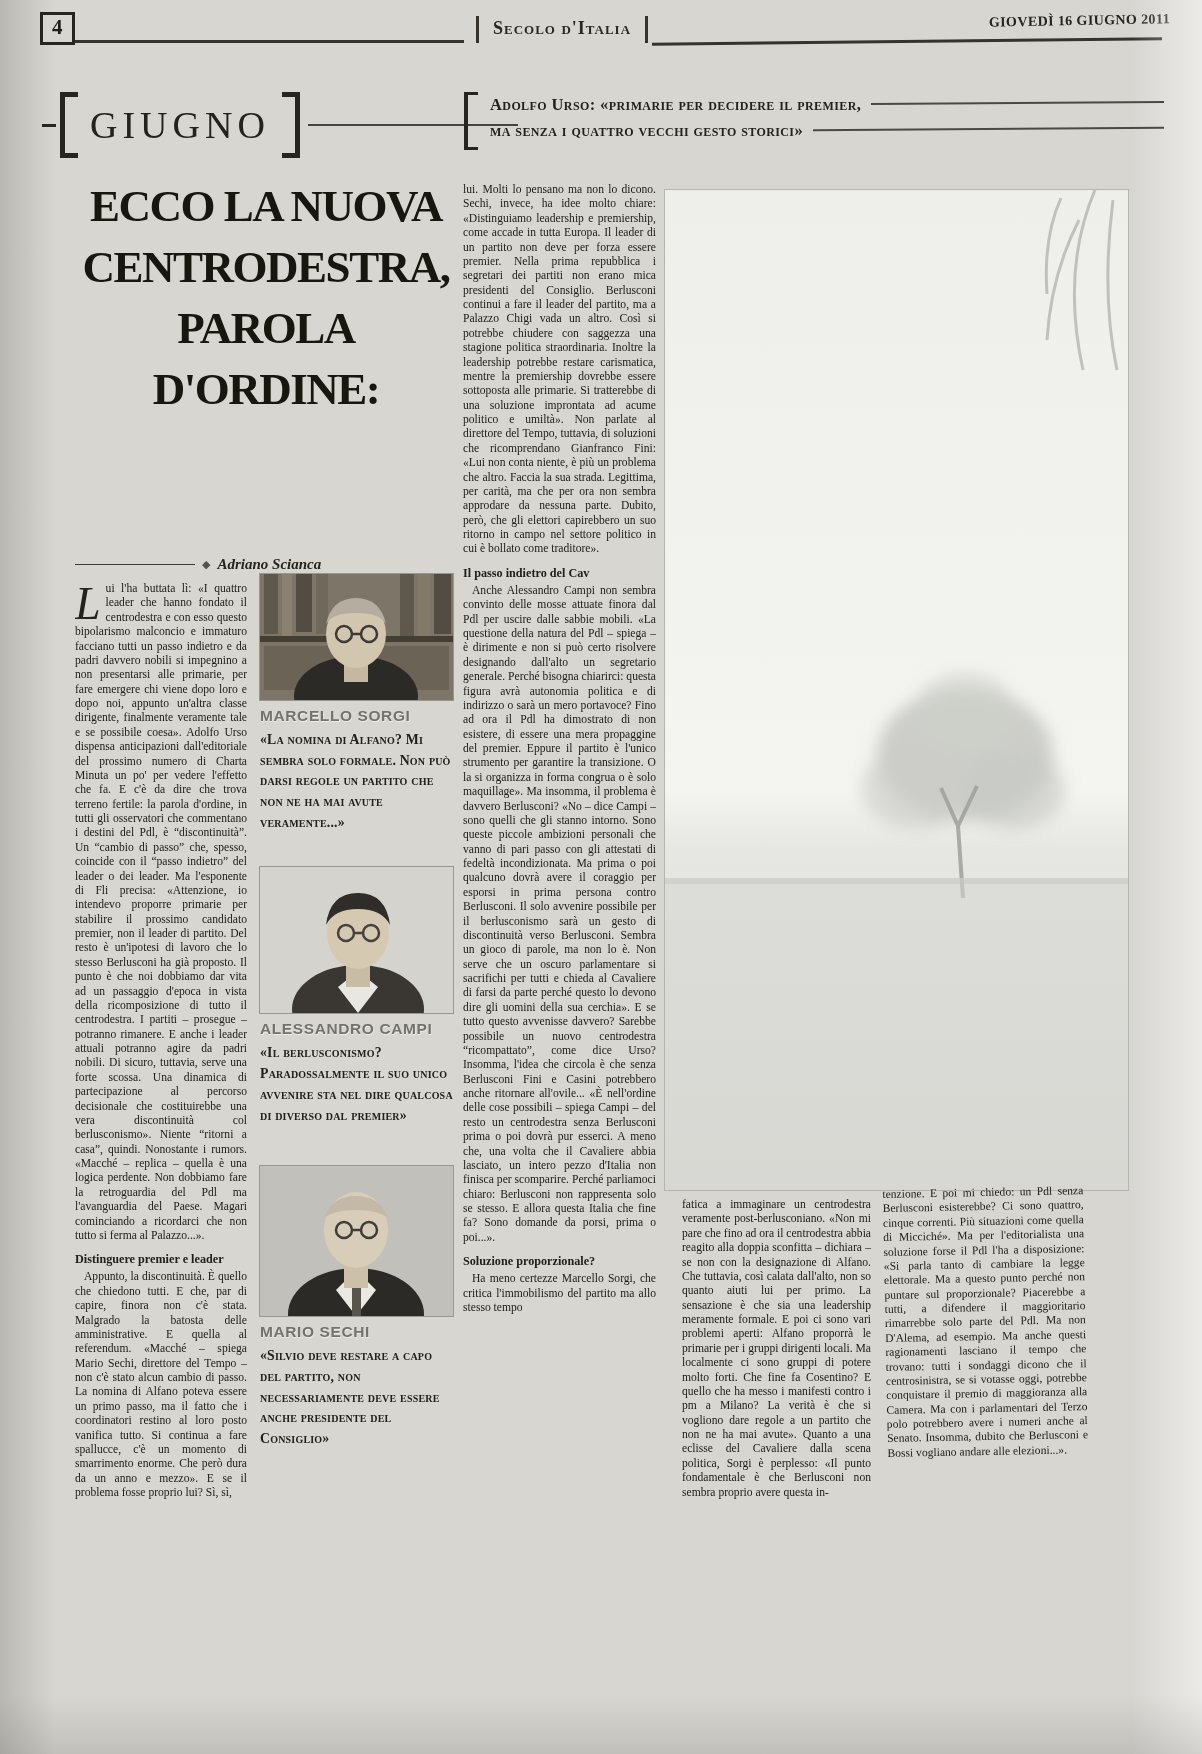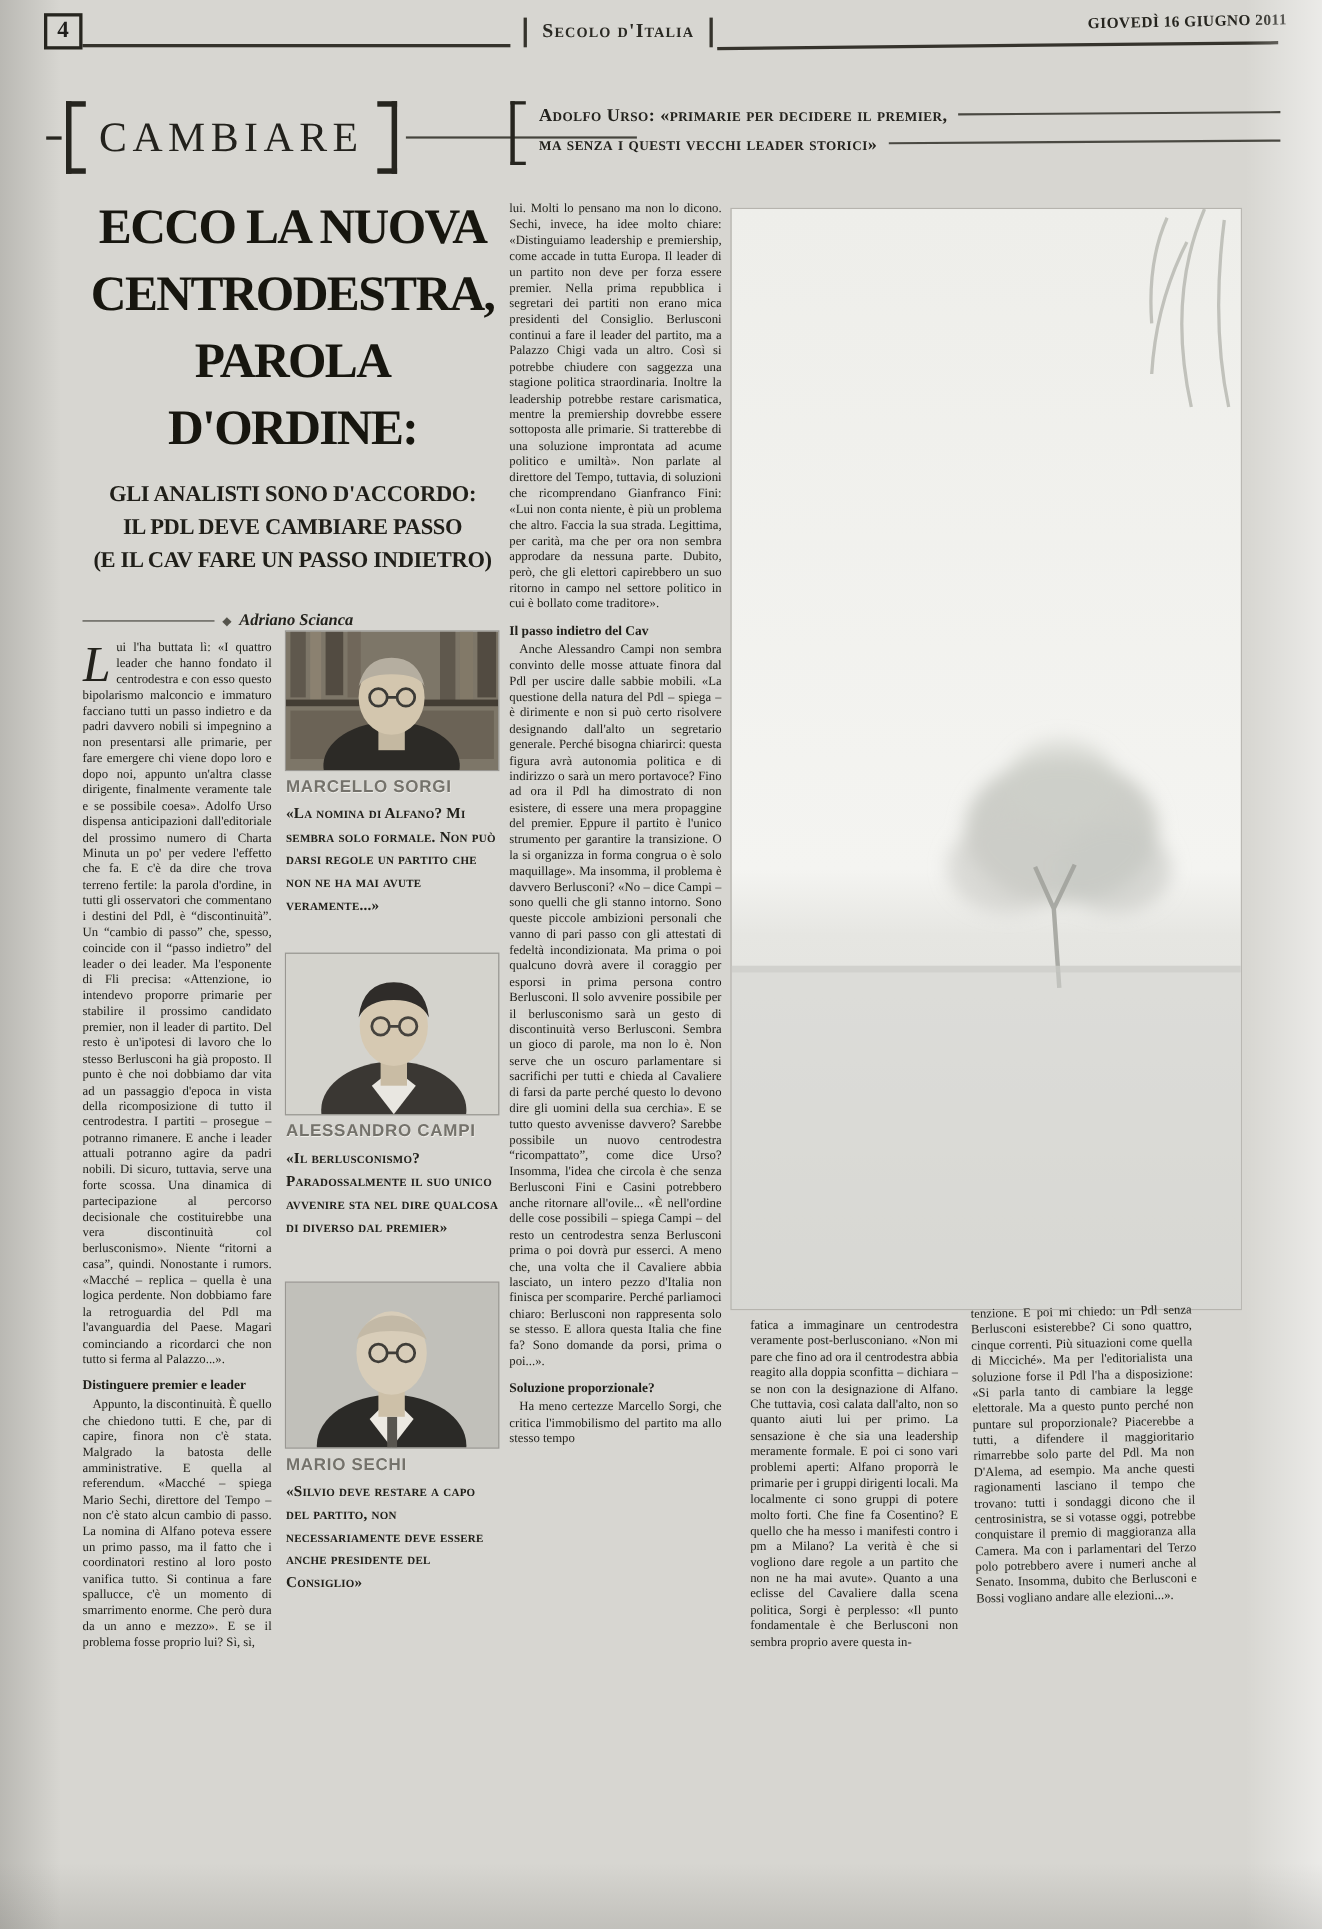--- a/index.html
+++ b/index.html
@@ -71,48 +71,43 @@
 
   <div class="pagenum">4</div>
   <div class="hrule hrule-left"></div>
   <div class="masthead">Secolo d'Italia</div>
   <div class="hrule hrule-right"></div>
   <div class="pagedate">GIOVEDÌ 16 GIUGNO 2011</div>
 
   <div class="scenari">
     <span class="sdash"></span>
     <span class="bracket bl"></span>
-    <span class="stitle">CAMBIARE</span>
+    <span class="stitle">GIUGNO</span>
     <span class="bracket br"></span>
     <span class="sline"></span>
   </div>
 
   <div class="kicker">
     <span class="bracket kbl"></span>
     <div class="klines">
       <div class="kline">
         <span class="ktext">Adolfo Urso: «primarie per decidere il premier,</span>
         <span class="krule"></span>
       </div>
       <div class="kline">
-        <span class="ktext">ma senza i questi vecchi leader storici»</span>
+        <span class="ktext">ma senza i quattro vecchi gesto storici»</span>
         <span class="krule"></span>
       </div>
     </div>
   </div>
 
   <div class="headline">
     <div class="hl">ECCO LA NUOVA</div>
     <div class="hl">CENTRODESTRA,</div>
     <div class="hl">PAROLA D'ORDINE:</div>
-    <div class="hsub">
-      <div>GLI ANALISTI SONO D'ACCORDO:</div>
-      <div>IL PDL DEVE CAMBIARE PASSO</div>
-      <div>(E IL CAV FARE UN PASSO INDIETRO)</div>
-    </div>
   </div>
 
   <div class="byline">
     <span class="brule"></span>
     <span class="diamond">◆</span>
     <span class="bauthor">Adriano Scianca</span>
   </div>
 
   <div class="col col1">
     <p class="first"><span class="dropcap">L</span><span>ui l'ha buttata lì: «I quattro leader che hanno fondato il centrodestra e con esso questo bipolarismo malconcio e immaturo facciano tutti un passo indietro e da padri davvero nobili si impegnino a non presentarsi alle primarie, per fare emergere chi viene dopo loro e dopo noi, appunto un'altra classe dirigente, finalmente veramente tale e se possibile coesa». Adolfo Urso dispensa anticipazioni dall'editoriale del prossimo numero di Charta Minuta un po' per vedere l'effetto che fa. E c'è da dire che trova terreno fertile: la parola d'ordine, in tutti gli osservatori che commentano i destini del Pdl, è “discontinuità”. Un “cambio di passo” che, spesso, coincide con il “passo indietro” del leader o dei leader. Ma l'esponente di Fli precisa: «Attenzione, io intendevo proporre primarie per stabilire il prossimo candidato premier, non il leader di partito. Del resto è un'ipotesi di lavoro che lo stesso Berlusconi ha già proposto. Il punto è che noi dobbiamo dar vita ad un passaggio d'epoca in vista della ricomposizione di tutto il centrodestra. I partiti – prosegue – potranno rimanere. E anche i leader attuali potranno agire da padri nobili. Di sicuro, tuttavia, serve una forte scossa. Una dinamica di partecipazione al percorso decisionale che costituirebbe una vera discontinuità col berlusconismo». Niente “ritorni a casa”, quindi. Nonostante i rumors. «Macché – replica – quella è una logica perdente. Non dobbiamo fare la retroguardia del Pdl ma l'avanguardia del Paese. Magari cominciando a ricordarci che non tutto si ferma al Palazzo...».</span></p>

